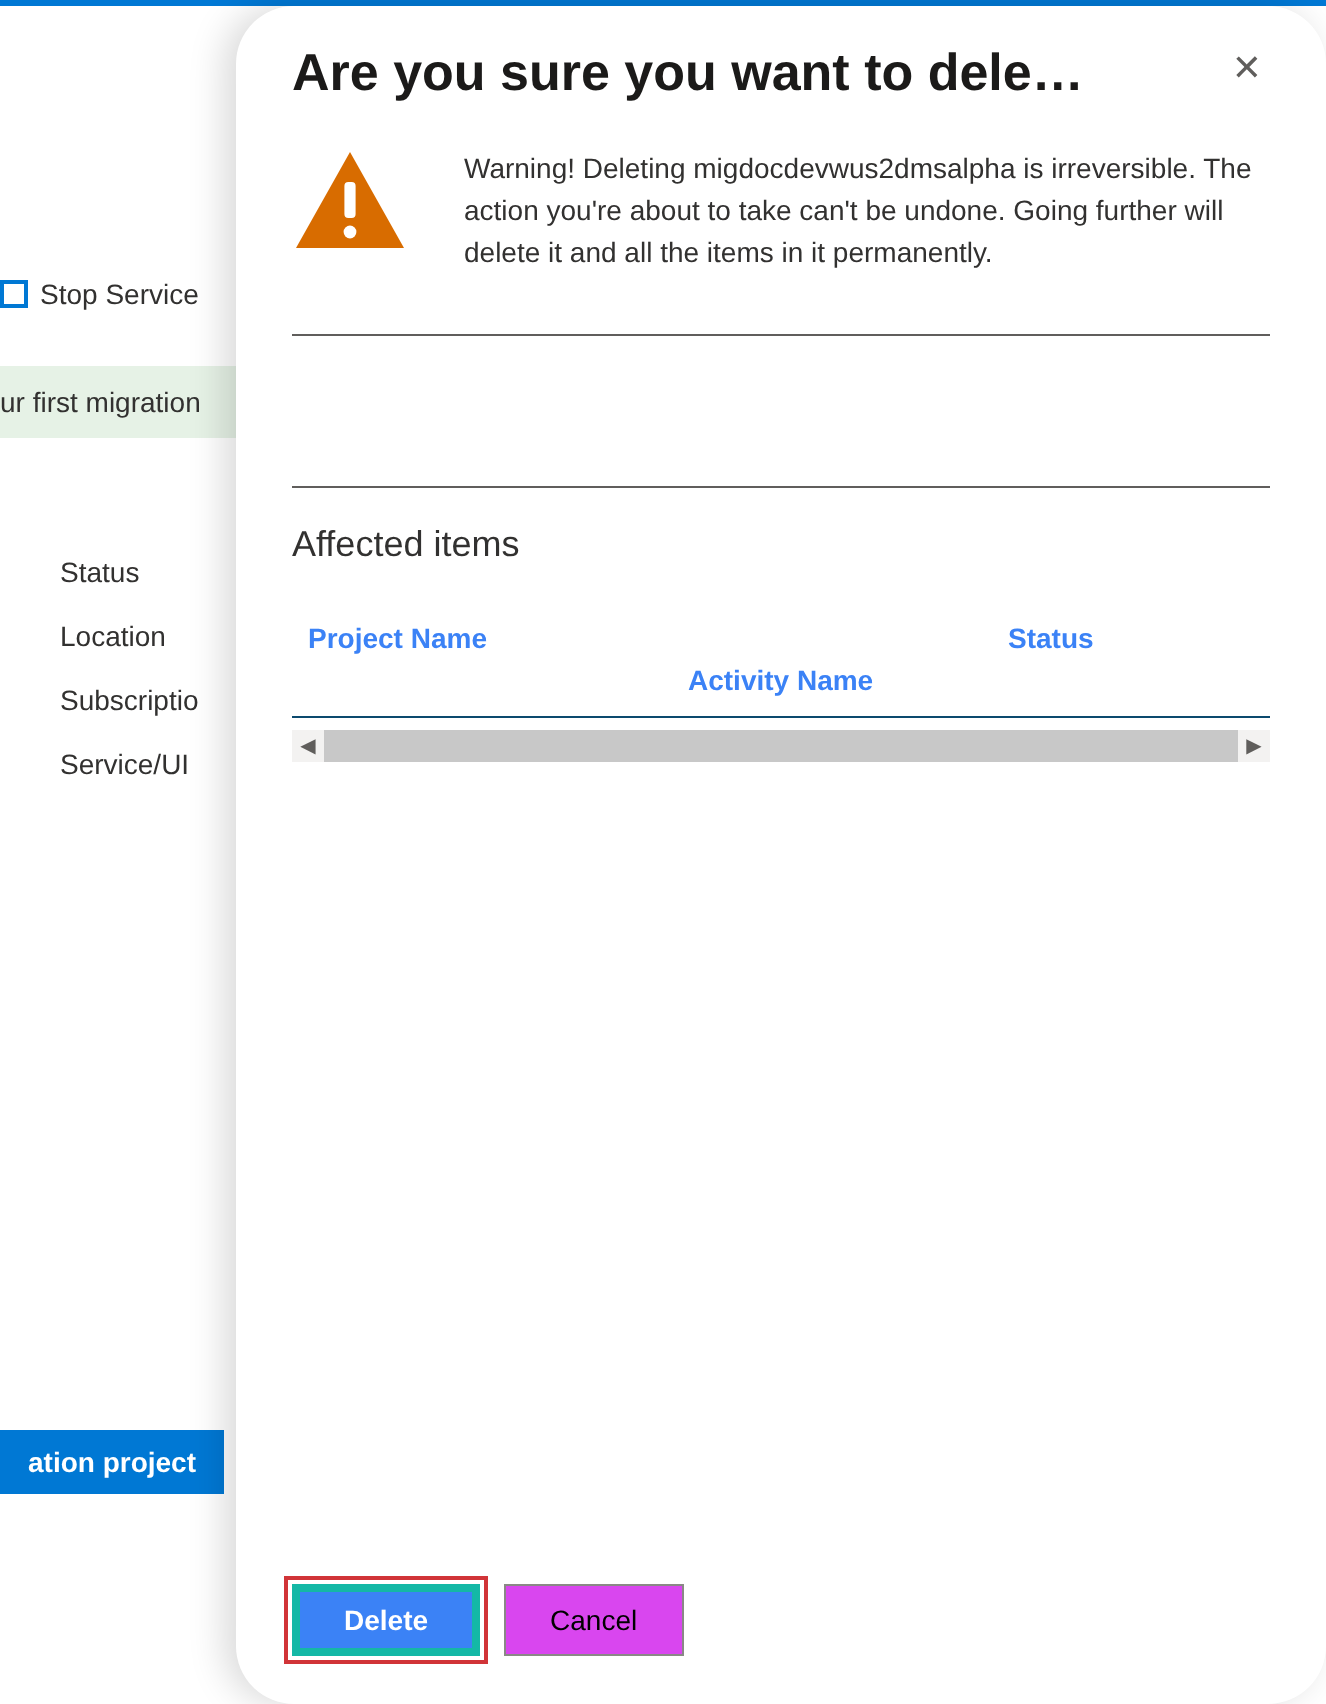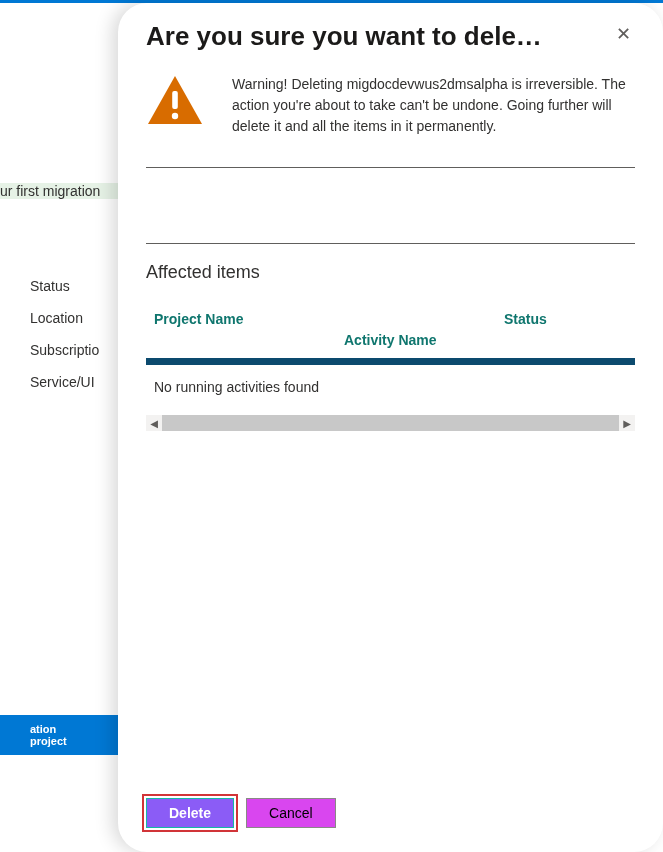--- a/index.html
+++ b/index.html
@@ -38,21 +38,21 @@
       width: 14px;
       height: 14px;
       border: 2px solid #0078d4;
     }
     .bg-banner {
       position: absolute;
       top: 180px;
       left: 0;
       right: 0;
       background: #e6f2e6;
-      padding: 0 0;
+      padding: 10px 0;
       font-size: 14px;
     }
     .bg-labels {
       position: absolute;
       top: 275px;
       left: 30px;
       display: flex;
       flex-direction: column;
       gap: 16px;
       font-size: 14px;
@@ -74,22 +74,22 @@
       left: 0;
       font-size: 14px;
       line-height: 1.5;
     }
     .bg-project-btn {
       position: absolute;
       top: 712px;
       left: 0;
       background: #0078d4;
       color: #fff;
-      padding: 8px 30px;
-      font-size: 11px;
+      padding: 8px 14px;
+      font-size: 14px;
       font-weight: 600;
     }
     
     
     .panel {
       position: absolute;
       right: 0;
       top: 3px;
       bottom: 0;
       width: 545px;
@@ -176,23 +176,23 @@
       font-weight: 400;
       color: #323130;
     }
     .table {
       margin-top: 18px;
     }
     .table-header {
       display: flex;
       font-size: 14px;
       font-weight: 600;
-      color: #0f766e;
+      color: #3b82f6;
       padding: 10px 8px;
-      border-bottom: 7px solid #0c4a6e;
+      border-bottom: 1px solid #0c4a6e;
     }
     .col-project { flex: 0 0 190px; }
     .col-activity { flex: 0 0 160px; margin-top: 21px; }
     .col-status { flex: 1; }
     .table-empty {
       padding: 14px 8px;
       font-size: 14px;
       color: #323130;
     }
     .scrollbar {
@@ -223,34 +223,38 @@
     }
     .btn {
       padding: 6px 22px;
       font-size: 14px;
       font-family: inherit;
       cursor: pointer;
       border: 1px solid #8a8886;
       background: #d946ef;
     }
     .btn-primary {
-      background: #8b5cf6;
+      background: #3b82f6;
       color: #fff;
-      border: 1px solid #14b8a6;
+      border: 4px solid #14b8a6;
       font-weight: 600;
       outline: 2px solid #d13438;
       outline-offset: 2px;
     }
   </style>
 </head>
 <body>
 
 <div class="top-border"></div>
 
 <div class="bg-page">
+  <div class="bg-stop-service">
+    <span class="sq"></span>
+    <span>Stop Service</span>
+  </div>
   <div class="bg-banner">
     <span>ur first migration</span>
   </div>
   <div class="bg-labels">
     <span>Status</span>
     <span>Location</span>
     <span>Subscriptio</span>
     <span>Service/UI</span>
   </div>
   <div class="bg-project-btn">
@@ -282,21 +286,20 @@
     <div class="divider2"></div>
 
     <div class="affected-title">Affected items</div>
 
     <div class="table">
       <div class="table-header">
         <div class="col-project">Project Name</div>
         <div class="col-activity">Activity Name</div>
         <div class="col-status">Status</div>
       </div>
-      <div class="table-empty">No running activities found</div>
       <div class="scrollbar">
         <div class="sb-arrow">◀</div>
         <div class="sb-track"></div>
         <div class="sb-arrow">▶</div>
       </div>
     </div>
   </div>
 
   <div class="panel-footer">
     <button class="btn btn-primary">

